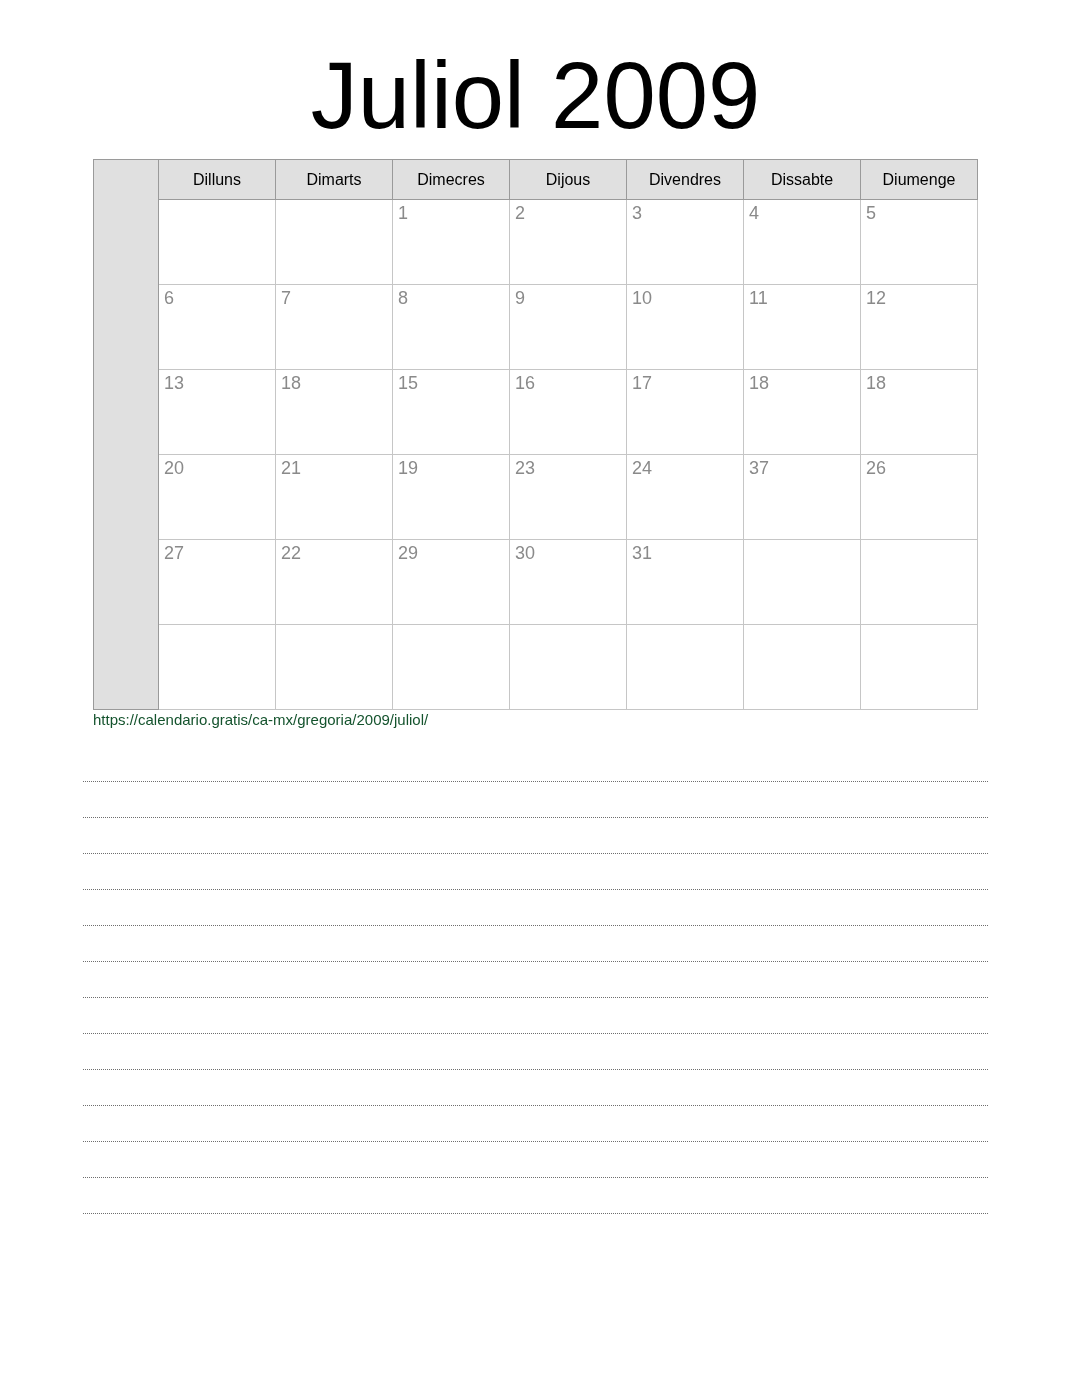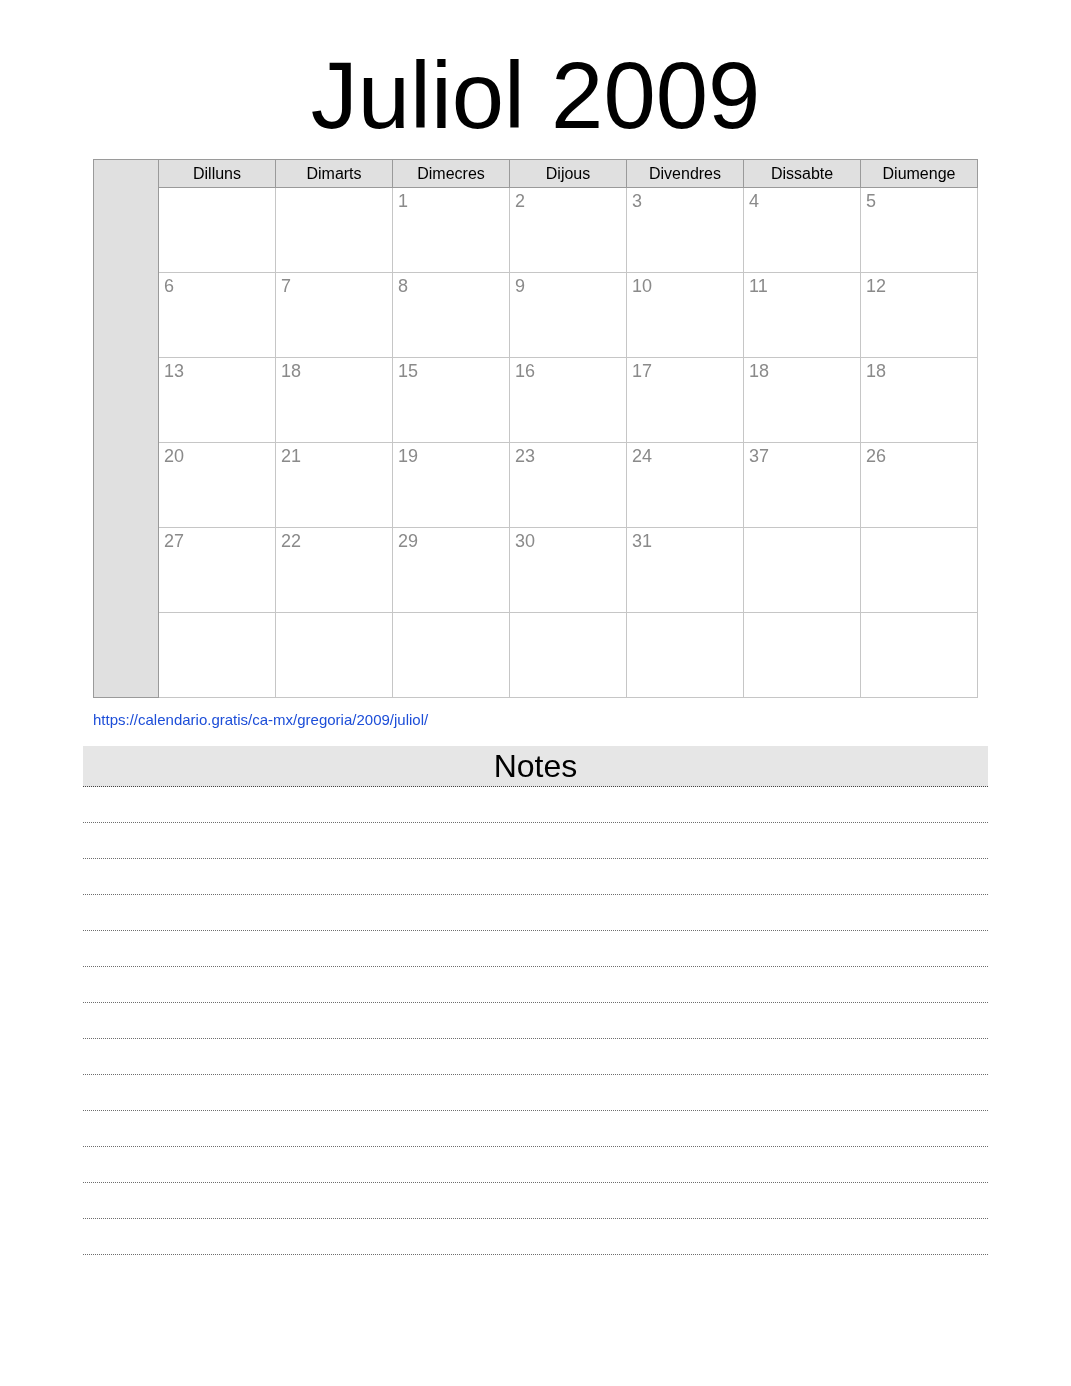--- a/index.html
+++ b/index.html
@@ -38,21 +38,21 @@
   table.calendar th, table.calendar td {
     box-sizing: border-box;
   }
   table.calendar th.corner {
     width: 65px;
     background: #e0e0e0;
     border: 1px solid #9a9a9a;
   }
   table.calendar th.day {
     width: 117px;
-    height: 28px;
+    height: 40px;
     background: #e0e0e0;
     font-size: 16px;
     font-weight: 400;
     color: #000;
     text-align: center;
     vertical-align: middle;
     border: 1px solid #9a9a9a;
   }
   table.calendar td.cell {
     width: 117px;
@@ -63,21 +63,21 @@
     font-size: 18px;
     color: #8a8a8a;
     padding: 3px 0 0 5px;
     border: 1px solid #c6c6c6;
   }
   .source-url {
     position: absolute;
     left: 93px;
     top: 711px;
     font-size: 15px;
-    color: #1d4ed8;
+    color: #14532d;
   }
   .notes {
     position: absolute;
     left: 83px;
     top: 746px;
     width: 905px;
   }
   .notes-header {
     box-sizing: border-box;
     height: 41px;
@@ -167,23 +167,20 @@
     <td class="cell"></td>
     <td class="cell"></td>
     <td class="cell"></td>
   </tr>
 </tbody>
   </table>
 
 <div class="source-url">https://calendario.gratis/ca-mx/gregoria/2009/juliol/</div>
 
 <div class="notes">
-  <div class="notes-header">
-    <span class="notes-title">Notes</span>
-  </div>
   <div>
       <div class="note-line"></div>
       <div class="note-line"></div>
       <div class="note-line"></div>
       <div class="note-line"></div>
       <div class="note-line"></div>
       <div class="note-line"></div>
       <div class="note-line"></div>
       <div class="note-line"></div>
       <div class="note-line"></div>

